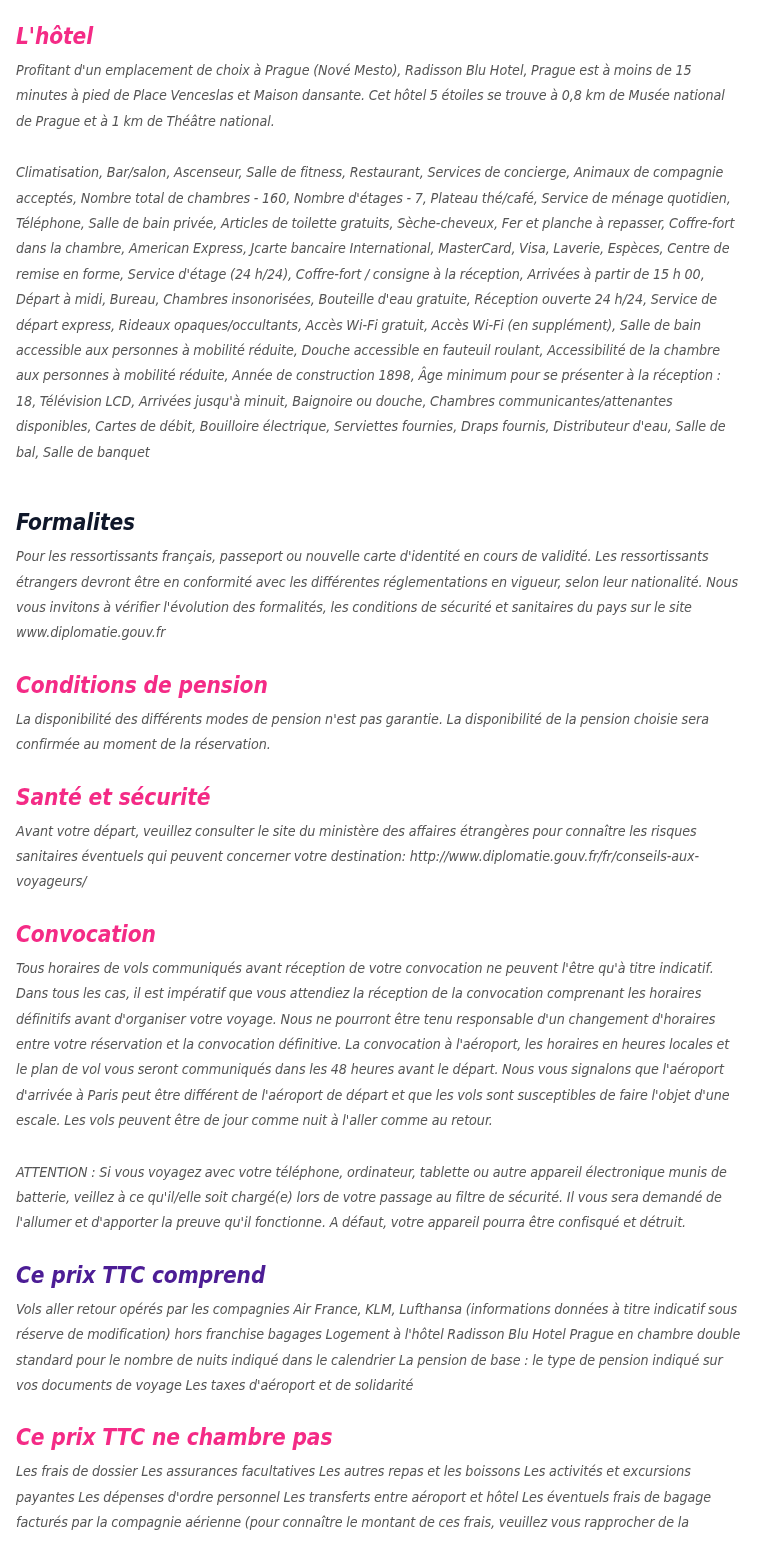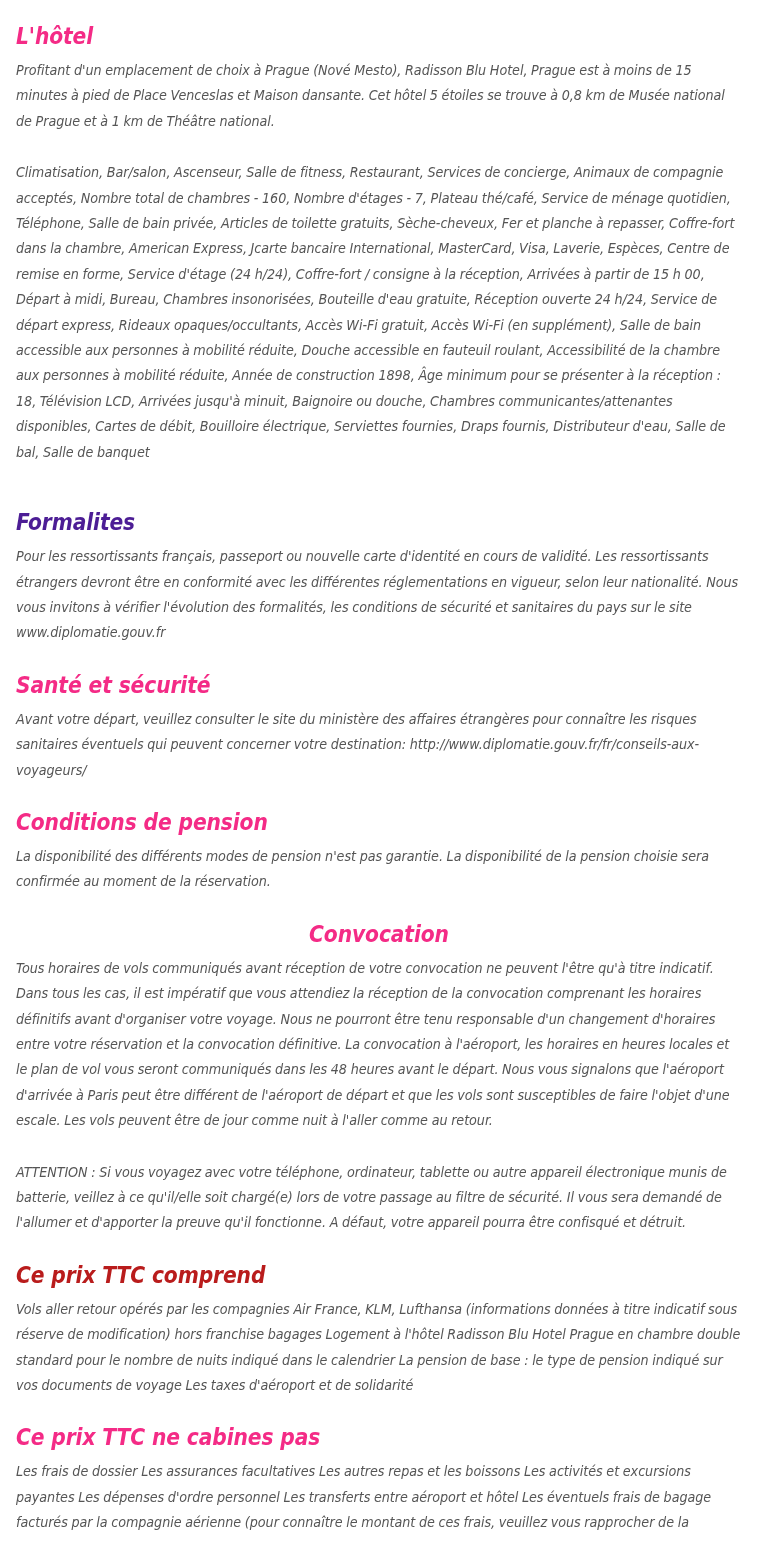--- a/index.html
+++ b/index.html
@@ -69,46 +69,46 @@
   <div class="section">
     <h2 class="section-title" style="color: rgb(244, 43, 134);">L'hôtel</h2>
     <p class="section-body" style="color: rgb(85, 85, 85);">Profitant d'un emplacement de choix à Prague (Nové Mesto), Radisson Blu Hotel, Prague est à moins de 15 minutes à pied de Place Venceslas et Maison dansante. Cet hôtel 5 étoiles se trouve à 0,8 km de Musée national de Prague et à 1 km de Théâtre national.</p>
   </div>
 
   <div class="section">
     <p class="section-body" style="color: rgb(85, 85, 85);">Climatisation, Bar/salon, Ascenseur, Salle de fitness, Restaurant, Services de concierge, Animaux de compagnie acceptés, Nombre total de chambres - 160, Nombre d'étages - 7, Plateau thé/café, Service de ménage quotidien, Téléphone, Salle de bain privée, Articles de toilette gratuits, Sèche-cheveux, Fer et planche à repasser, Coffre-fort dans la chambre, American Express, Jcarte bancaire International, MasterCard, Visa, Laverie, Espèces, Centre de remise en forme, Service d'étage (24 h/24), Coffre-fort / consigne à la réception, Arrivées à partir de 15 h 00, Départ à midi, Bureau, Chambres insonorisées, Bouteille d'eau gratuite, Réception ouverte 24 h/24, Service de départ express, Rideaux opaques/occultants, Accès Wi-Fi gratuit, Accès Wi-Fi (en supplément), Salle de bain accessible aux personnes à mobilité réduite, Douche accessible en fauteuil roulant, Accessibilité de la chambre aux personnes à mobilité réduite, Année de construction 1898, Âge minimum pour se présenter à la réception : 18, Télévision LCD, Arrivées jusqu'à minuit, Baignoire ou douche, Chambres communicantes/attenantes disponibles, Cartes de débit, Bouilloire électrique, Serviettes fournies, Draps fournis, Distributeur d'eau, Salle de bal, Salle de banquet</p>
   </div>
 
   <div class="section">
-    <h2 class="section-title" style="color: #4c1d95; margin-top: 44px;">Formalites</h2>
+    <h2 class="section-title" style="color: #0f172a; margin-top: 44px;">Formalites</h2>
     <p class="section-body" style="color: rgb(85, 85, 85);">Pour les ressortissants français, passeport ou nouvelle carte d'identité en cours de validité. Les ressortissants étrangers devront être en conformité avec les différentes réglementations en vigueur, selon leur nationalité. Nous vous invitons à vérifier l'évolution des formalités, les conditions de sécurité et sanitaires du pays sur le site www.diplomatie.gouv.fr</p>
+  </div>
+
+  <div class="section">
+    <h2 class="section-title" style="color: rgb(244, 43, 134);">Conditions de pension</h2>
+    <p class="section-body" style="color: rgb(85, 85, 85);">La disponibilité des différents modes de pension n'est pas garantie. La disponibilité de la pension choisie sera confirmée au moment de la réservation.</p>
   </div>
 
   <div class="section">
     <h2 class="section-title" style="color: rgb(244, 43, 134);">Santé et sécurité</h2>
     <p class="section-body" style="color: rgb(85, 85, 85);">Avant votre départ, veuillez consulter le site du ministère des affaires étrangères pour connaître les risques sanitaires éventuels qui peuvent concerner votre destination: http://www.diplomatie.gouv.fr/fr/conseils-aux-voyageurs/</p>
   </div>
 
   <div class="section">
-    <h2 class="section-title" style="color: rgb(244, 43, 134);">Conditions de pension</h2>
-    <p class="section-body" style="color: rgb(85, 85, 85);">La disponibilité des différents modes de pension n'est pas garantie. La disponibilité de la pension choisie sera confirmée au moment de la réservation.</p>
-  </div>
-
-  <div class="section">
-    <h2 class="section-title" style="color: rgb(244, 43, 134); text-align: center;">Convocation</h2>
+    <h2 class="section-title" style="color: rgb(244, 43, 134);">Convocation</h2>
     <p class="section-body" style="color: rgb(85, 85, 85);">Tous horaires de vols communiqués avant réception de votre convocation ne peuvent l'être qu'à titre indicatif. Dans tous les cas, il est impératif que vous attendiez la réception de la convocation comprenant les horaires définitifs avant d'organiser votre voyage. Nous ne pourront être tenu responsable d'un changement d'horaires entre votre réservation et la convocation définitive. La convocation à l'aéroport, les horaires en heures locales et le plan de vol vous seront communiqués dans les 48 heures avant le départ. Nous vous signalons que l'aéroport d'arrivée à Paris peut être différent de l'aéroport de départ et que les vols sont susceptibles de faire l'objet d'une escale. Les vols peuvent être de jour comme nuit à l'aller comme au retour.</p>
   </div>
 
   <div class="section">
     <p class="section-body" style="color: rgb(85, 85, 85);">ATTENTION : Si vous voyagez avec votre téléphone, ordinateur, tablette ou autre appareil électronique munis de batterie, veillez à ce qu'il/elle soit chargé(e) lors de votre passage au filtre de sécurité. Il vous sera demandé de l'allumer et d'apporter la preuve qu'il fonctionne. A défaut, votre appareil pourra être confisqué et détruit.</p>
   </div>
 
   <div class="section">
-    <h2 class="section-title" style="color: #b91c1c;">Ce prix TTC comprend</h2>
+    <h2 class="section-title" style="color: #4c1d95;">Ce prix TTC comprend</h2>
     <p class="section-body" style="color: rgb(85, 85, 85);">Vols aller retour opérés par les compagnies Air France, KLM, Lufthansa (informations données à titre indicatif sous réserve de modification) hors franchise bagages Logement à l'hôtel Radisson Blu Hotel Prague en chambre double standard pour le nombre de nuits indiqué dans le calendrier La pension de base : le type de pension indiqué sur vos documents de voyage Les taxes d'aéroport et de solidarité</p>
   </div>
 
   <div class="section">
-    <h2 class="section-title" style="color: rgb(244, 43, 134);">Ce prix TTC ne cabines pas</h2>
+    <h2 class="section-title" style="color: rgb(244, 43, 134);">Ce prix TTC ne chambre pas</h2>
     <p class="section-body" style="color: rgb(85, 85, 85);">Les frais de dossier Les assurances facultatives Les autres repas et les boissons Les activités et excursions payantes Les dépenses d'ordre personnel Les transferts entre aéroport et hôtel Les éventuels frais de bagage facturés par la compagnie aérienne (pour connaître le montant de ces frais, veuillez vous rapprocher de la compagnie) Les bagages cabines pour certaines compagnies</p>
   </div>
 
 </div>
 
 </body></html>

